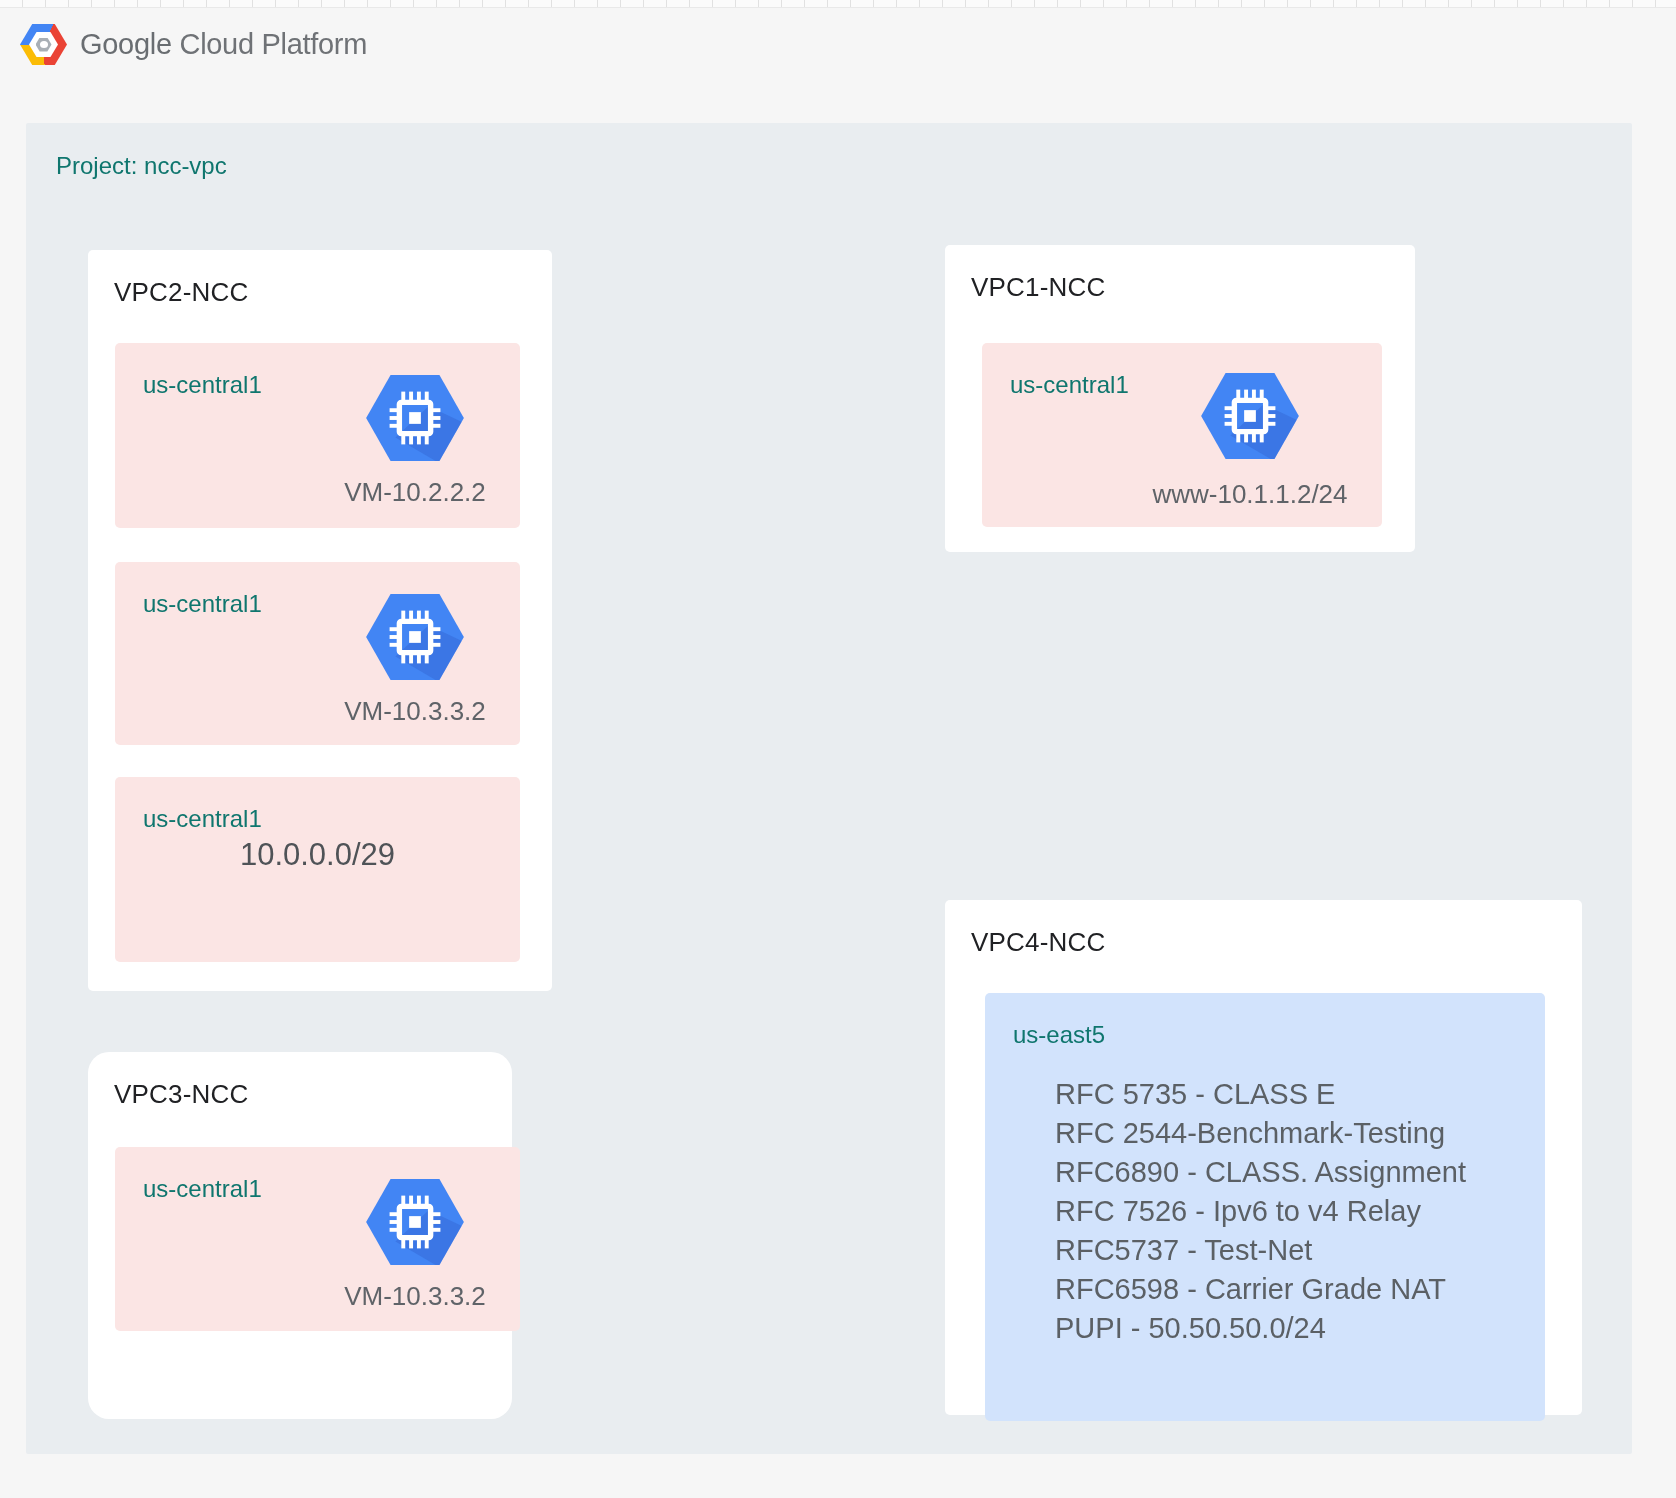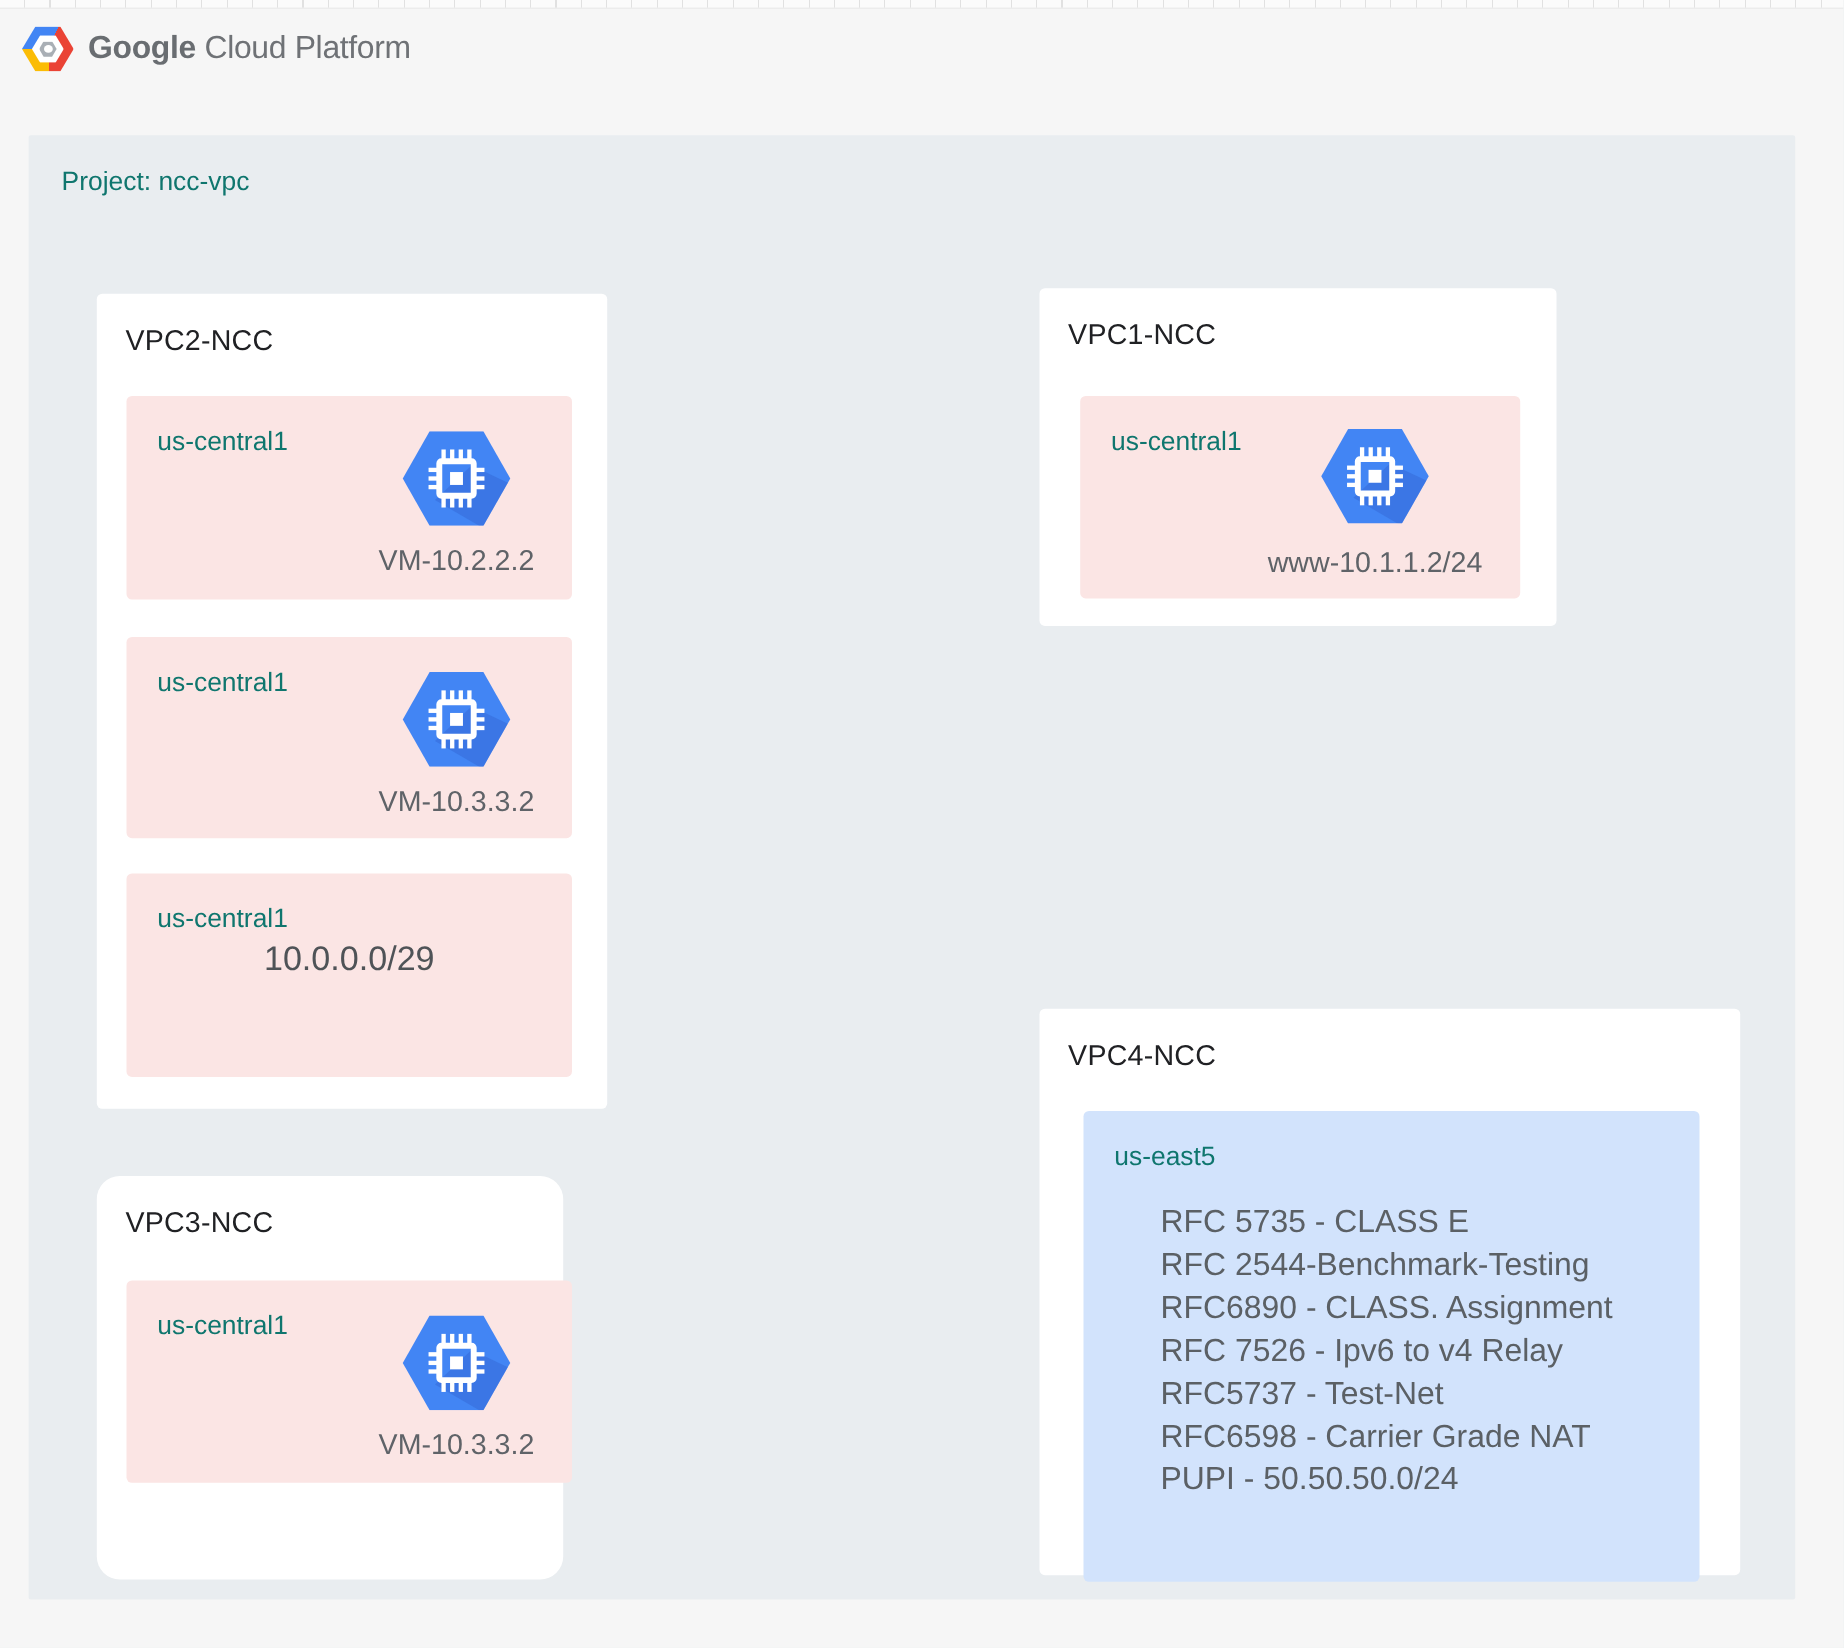--- a/index.html
+++ b/index.html
@@ -38,33 +38,33 @@
     position:absolute;left:9px;top:8px;width:29px;height:25px;background:#ffffff;
   }
   .logo-hex .core{
     position:absolute;left:15.5px;top:13.5px;width:16px;height:14px;background:#a9afb5;
   }
   .logo-hex .dot{
     position:absolute;left:19.5px;top:17px;width:8px;height:7px;background:#ffffff;
     border-radius:50%;
   }
   .brand{font-size:29px;color:#6f7276;letter-spacing:-0.3px;white-space:nowrap;}
-  .brand .g{font-weight:700;color:#696d71;}
+  .brand .g{font-weight:400;color:#696d71;}
   
   .project{
     position:absolute;left:26px;top:123px;width:1606px;height:1331px;
     background:#e9edf0;border-radius:2px;
   }
   .project-label{
     position:absolute;left:30px;top:29px;
     font-size:24px;color:#0f766e;
   }
   
   .vpc{
-    position:absolute;background:#ffffff;border-radius:5px;margin-top:17px;
+    position:absolute;background:#ffffff;border-radius:5px;
   }
   #vpc2{left:62px;top:127px;width:464px;height:741px;}
   #vpc1{left:919px;top:122px;width:470px;height:307px;}
   #vpc3{left:62px;top:929px;width:424px;height:367px;border-radius:21px;}
   #vpc4{left:919px;top:777px;width:637px;height:515px;}
   .vpc-title{
     position:absolute;left:26px;top:27px;
     font-size:26px;color:#202124;letter-spacing:0.2px;
   }
   

